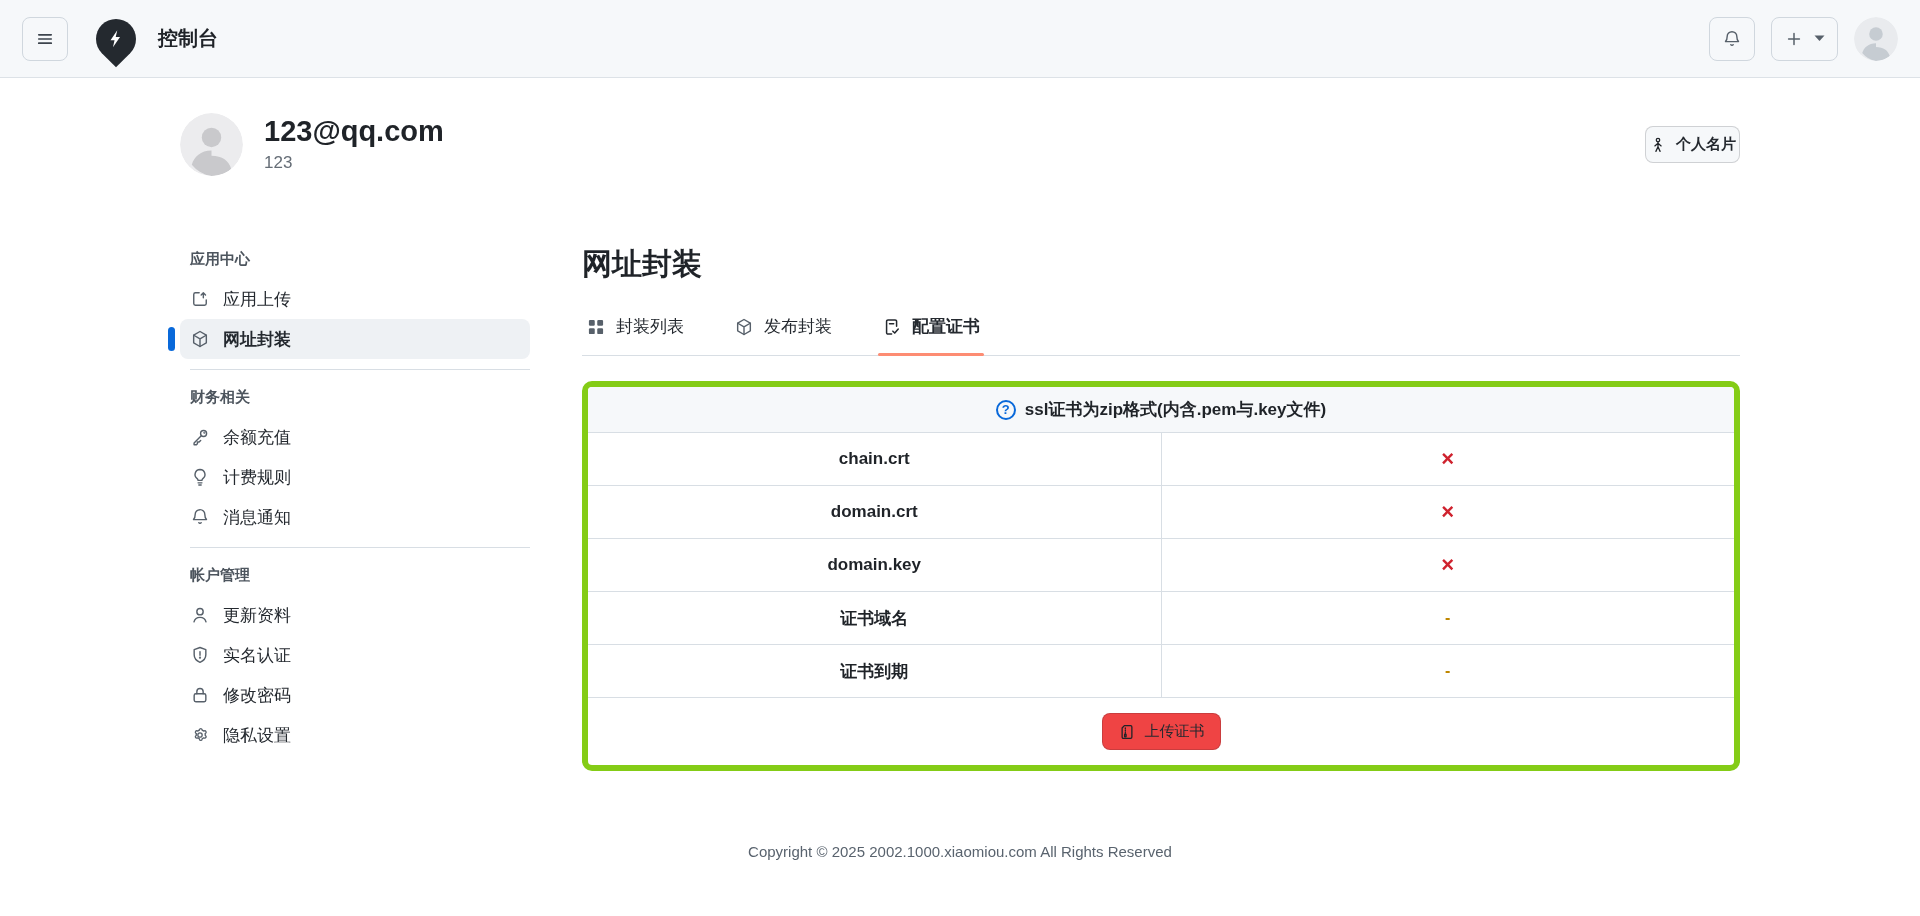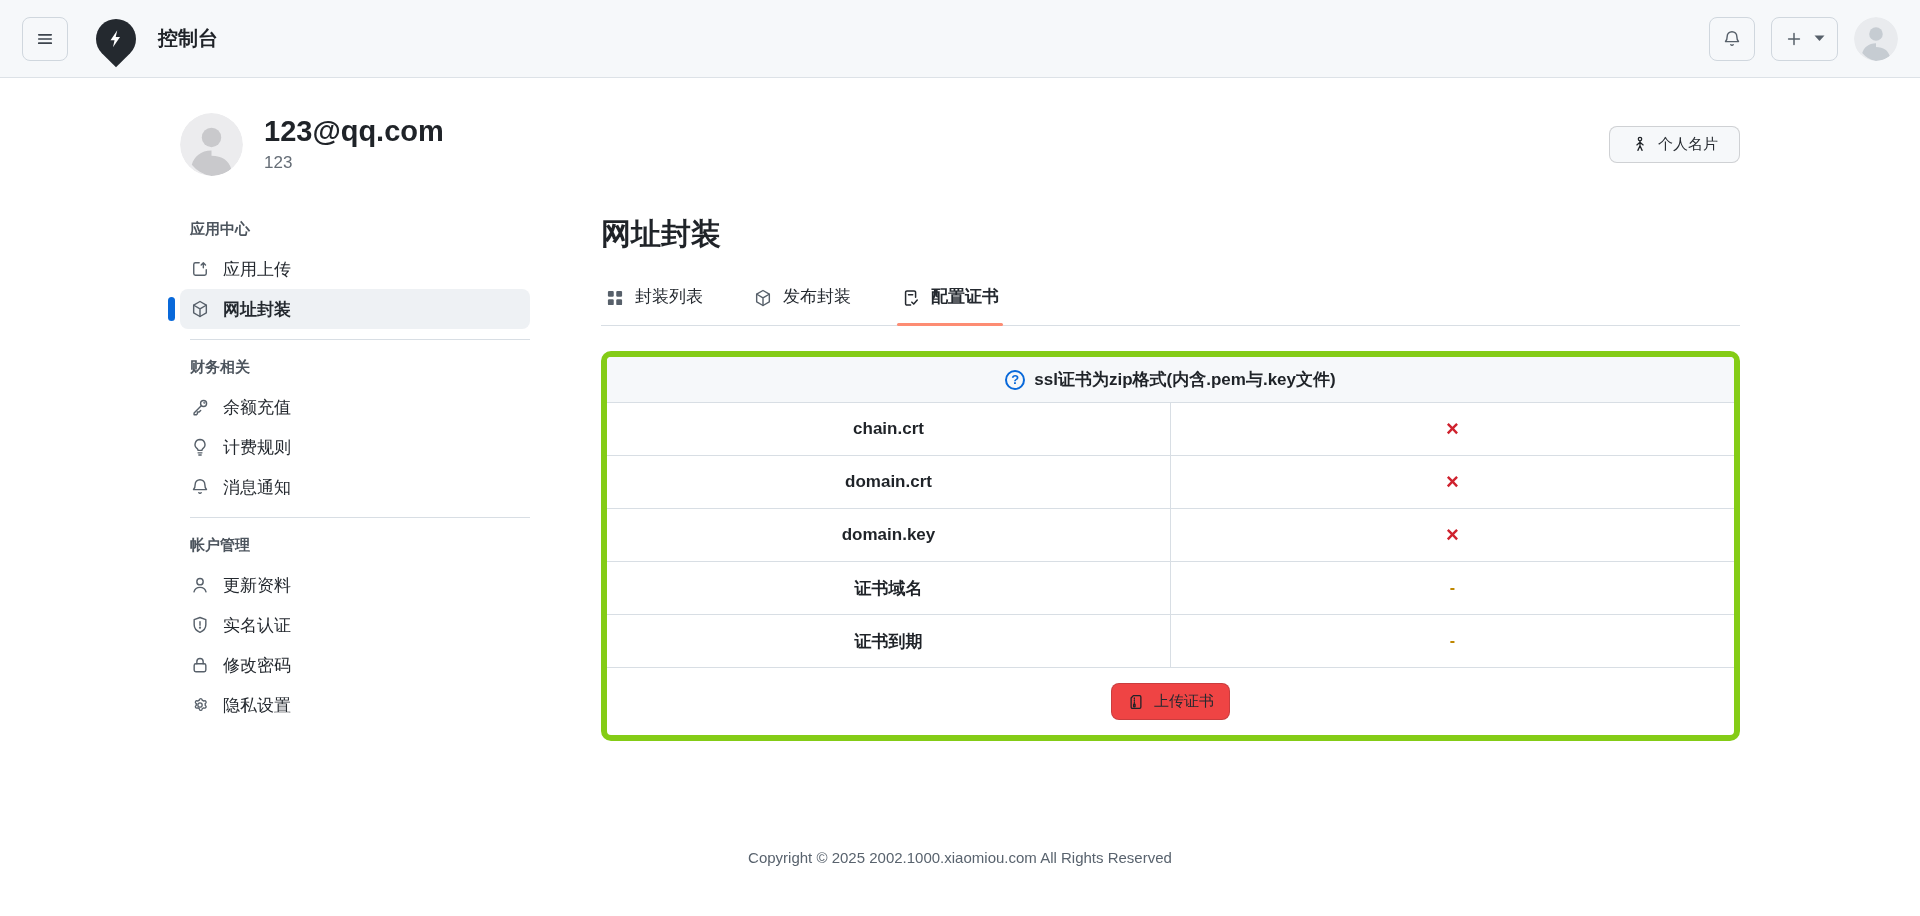--- a/index.html
+++ b/index.html
@@ -35,27 +35,27 @@
   
   .content-wrap { width:1560px; margin:0 auto; }
 
   
   .profile-row { display:flex; align-items:center; margin-top:35px; }
   .avatar-lg { width:63px; height:63px; }
   .profile-info { margin-left:21px; }
   .profile-email { font-size:29px; font-weight:700; color:#1f2328; line-height:1.1; }
   .profile-sub { font-size:17px; color:#656d76; margin-top:5px; }
   .card-btn {
-    margin-left:auto; display:flex; align-items:flex-start; gap:9px;
+    margin-left:auto; display:flex; align-items:flex-end; gap:9px;
     background:#f6f8fa; border:1px solid rgba(31,35,40,0.18); border-radius:8px;
-    padding:8px 21px; font-size:15px; font-weight:400; color:#24292f; cursor:pointer;
-  }
-
-  
-  .body-row { display:flex; margin-top:38px; gap:71px; align-items:flex-start; }
+    padding:8px 3px; font-size:15px; font-weight:700; color:#24292f; cursor:pointer;
+  }
+
+  
+  .body-row { display:flex; margin-top:68px; gap:52px; align-items:flex-start; }
 
   
   .sidebar { width:350px; flex:none; }
   .section-title { font-size:15px; font-weight:700; color:#4d555e; padding:6px 10px 10px; }
   .side-item {
     position:relative; height:40px; border-radius:8px;
     display:flex; align-items:center; gap:13px; padding:0 10px;
     font-size:17px; color:#24292f; cursor:pointer;
   }
   .side-item .s-icon { color:#57606a; flex:none; }
@@ -65,21 +65,21 @@
     width:7px; height:24px; border-radius:4px; background:#0969da;
   }
   .side-divider { border:none; border-top:1px solid #d8dee4; margin:10px 0 12px 10px; }
 
   
   .main-col { flex:1; min-width:0; }
   .page-title { font-size:30px; font-weight:600; color:#1f2328; margin-bottom:20px; }
 
   .tabs { display:flex; gap:42px; border-bottom:1px solid #d8dee4; }
   .tab {
-    position:relative; display:flex; align-items:flex-end; gap:10px;
+    position:relative; display:flex; align-items:center; gap:10px;
     padding:10px 4px 17px; font-size:17px; color:#24292f; cursor:pointer;
   }
   .tab .t-icon { color:#57606a; }
   .tab.active { font-weight:700; }
   .tab.active .t-icon { color:#24292f; }
   .tab.active::after {
     content:""; position:absolute; left:0; right:0; bottom:-1px;
     height:3px; border-radius:3px; background:#fd8c73;
   }
 
@@ -106,21 +106,21 @@
   .status-empty { color:#bf8700; font-size:16px; font-weight:700; line-height:1; }
   .cert-foot { height:67px; display:flex; align-items:center; justify-content:center; }
   .upload-btn {
     display:flex; align-items:center; gap:9px;
     background:#ef4444; border:1px solid rgba(31,35,40,0.18); border-radius:8px;
     padding:8px 15px; font-size:15px; font-weight:500; color:#24292f; cursor:pointer;
   }
   .upload-btn .u-icon { color:#1f2328; }
 
   
-  .page-footer { margin-top:108px; text-align:center; font-size:15px; color:#59636e; }
+  .page-footer { margin-top:72px; text-align:center; font-size:15px; color:#59636e; }
 </style>
 </head>
 <body>
 
 <header class="app-header">
   <button class="icon-btn">
     <svg width="20" height="20" viewBox="0 0 24 24" fill="none" stroke="#3d444d" stroke-width="2" stroke-linecap="round">
         <path d="M4.5 7h15M4.5 12h15M4.5 17h15"></path>
       </svg>
   </button>

